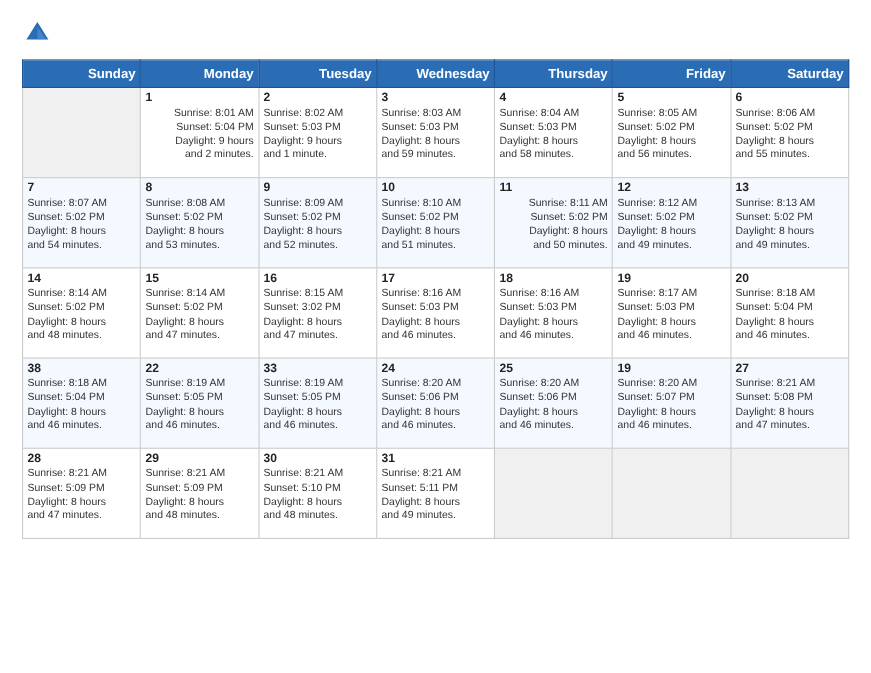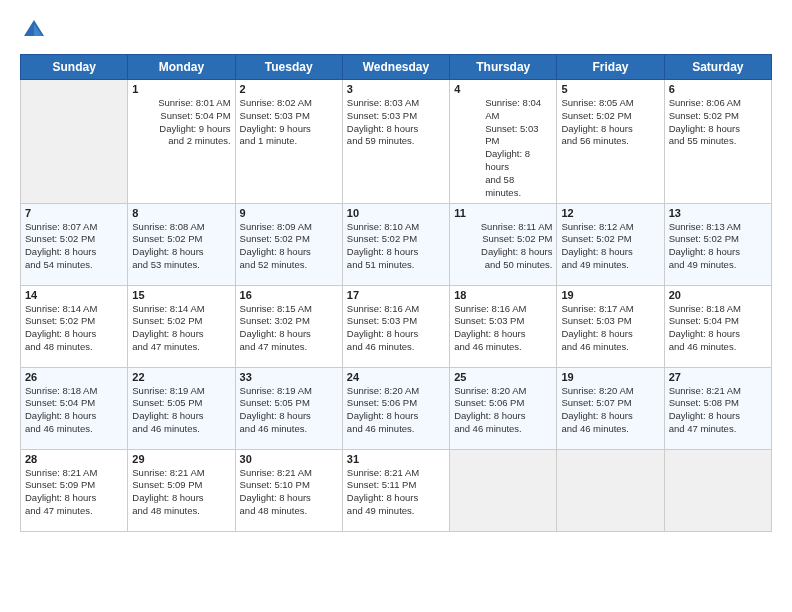--- a/index.html
+++ b/index.html
@@ -64,21 +64,21 @@
       width: 100%;
       border-collapse: collapse;
       table-layout: fixed;
     }
     thead tr th {
       background: #2a6db5;
       color: #fff;
       font-size: 12px;
       font-weight: bold;
       padding: 5px 4px;
-      text-align: center;
+      text-align: right;
       border: 1px solid #1e5499;
     }
     tbody tr td {
       border: 1px solid #ccc;
       vertical-align: top;
       padding: 3px 4px;
       font-size: 10px;
       color: #333;
       height: 82px;
     }
@@ -160,21 +160,21 @@
           </td>
           <td>
             <span class="day-num">3</span>
             <div class="day-info" style="white-space: pre-line;">Sunrise: 8:03 AM
 Sunset: 5:03 PM
 Daylight: 8 hours
 and 59 minutes.</div>
           </td>
           <td>
             <span class="day-num">4</span>
-            <div class="day-info" style="white-space: pre-line; margin-left: 31px;">Sunrise: 8:04 AM
+            <div class="day-info" style="white-space: pre-line;">Sunrise: 8:04 AM
 Sunset: 5:03 PM
 Daylight: 8 hours
 and 58 minutes.</div>
           </td>
           <td>
             <span class="day-num">5</span>
             <div class="day-info" style="white-space: pre-line;">Sunrise: 8:05 AM
 Sunset: 5:02 PM
 Daylight: 8 hours
 and 56 minutes.</div>
@@ -284,21 +284,21 @@
           <td>
             <span class="day-num">20</span>
             <div class="day-info" style="white-space: pre-line;">Sunrise: 8:18 AM
 Sunset: 5:04 PM
 Daylight: 8 hours
 and 46 minutes.</div>
           </td>
         </tr>
         <tr>
           <td>
-            <span class="day-num">26</span>
+            <span class="day-num">38</span>
             <div class="day-info" style="white-space: pre-line;">Sunrise: 8:18 AM
 Sunset: 5:04 PM
 Daylight: 8 hours
 and 46 minutes.</div>
           </td>
           <td>
             <span class="day-num">22</span>
             <div class="day-info" style="white-space: pre-line;">Sunrise: 8:19 AM
 Sunset: 5:05 PM
 Daylight: 8 hours

